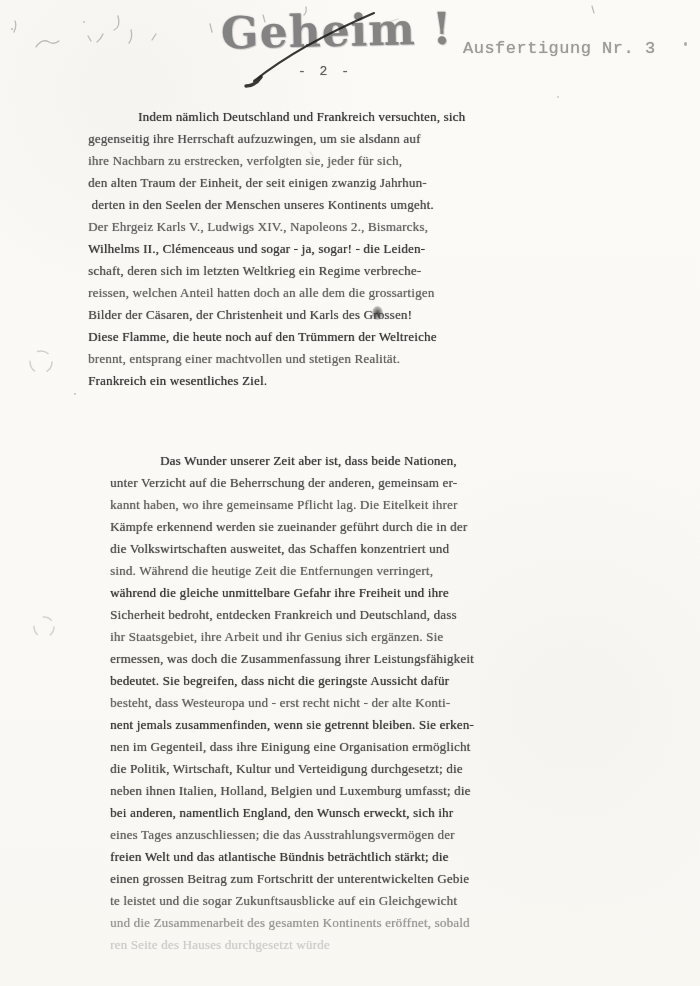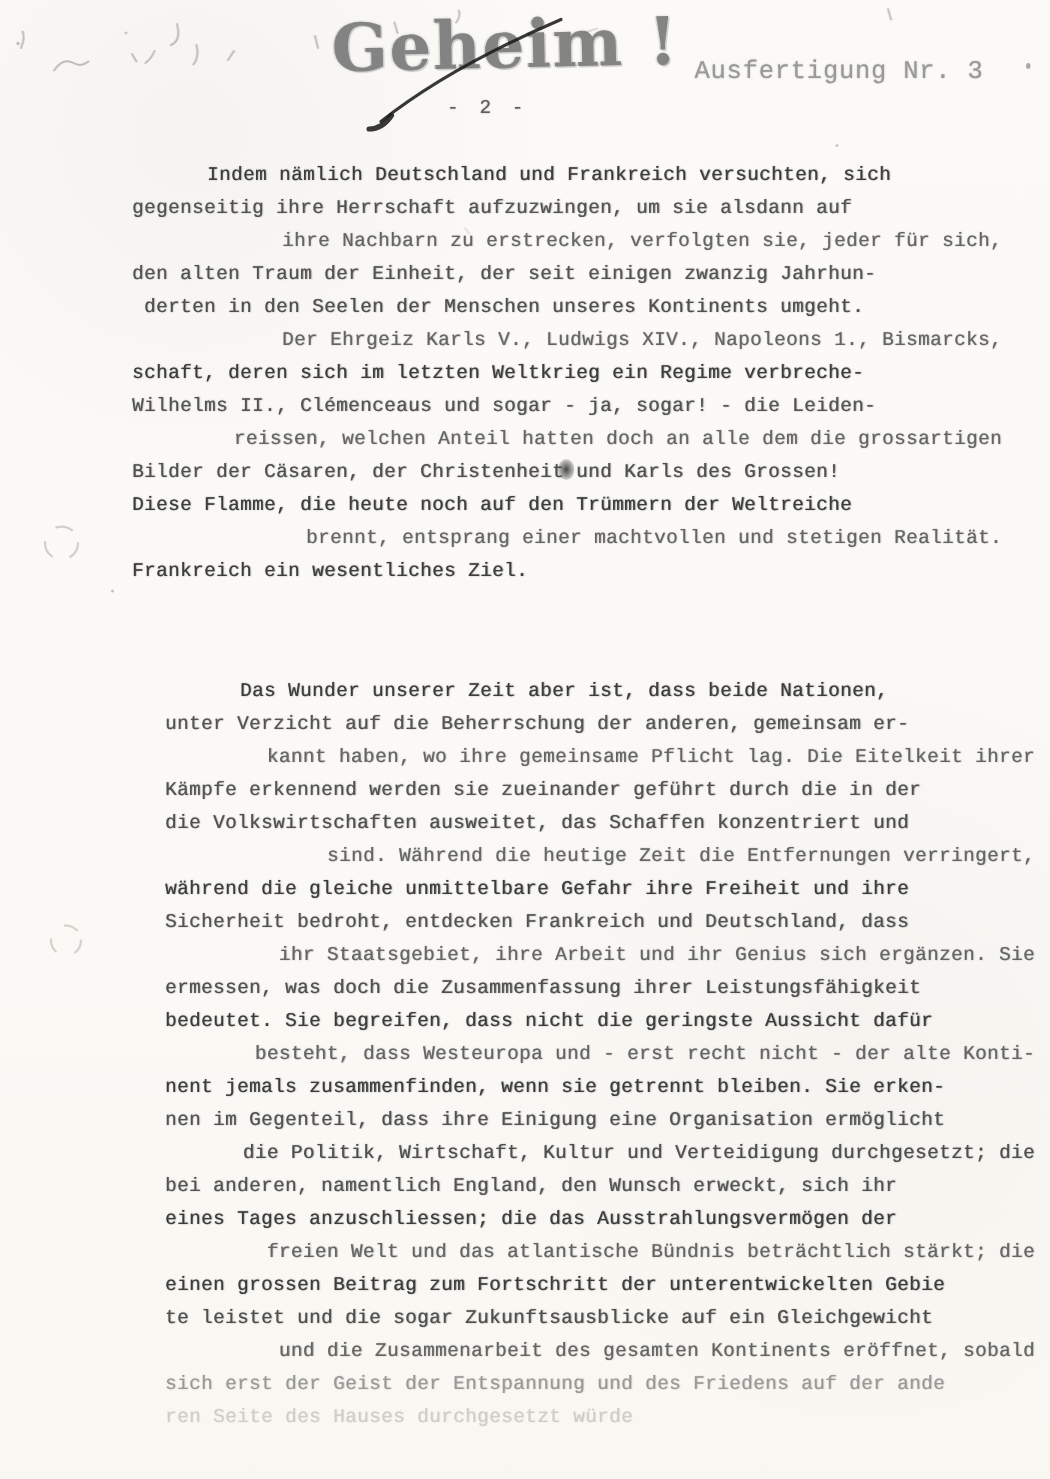--- a/index.html
+++ b/index.html
@@ -44,24 +44,25 @@
 
   
   .para{position:absolute;width:580px;}
   .para-1{left:88px;top:106px;}
   .para-2{left:110px;top:450px;}
   .tline{
     white-space:pre;
     font-size:13px;line-height:22px;height:22px;
     color:#3c3c3c;letter-spacing:.2px;
     text-shadow:.4px 0 .8px rgba(72,72,70,.85);
+    font-family:Liberation Serif, serif;
   }
   .para .tline:first-child{margin-left:50px;}
   .tline:nth-child(2n){opacity:.88;}
-  .tline:nth-child(3n){opacity:.78;text-align:right;}
+  .tline:nth-child(3n){opacity:.78;}
   .tline:nth-child(5n){opacity:.9;}
   .para-2 .tline:nth-last-child(2){opacity:.5;filter:blur(.2px);}
   .para-2 .tline:last-child{opacity:.22;filter:blur(.45px);}
 
   
   .smudge{
     position:absolute;left:372px;top:306px;width:11px;height:14px;
     background:radial-gradient(ellipse at center, rgba(40,40,38,.85) 0%, rgba(40,40,38,.35) 55%, rgba(40,40,38,0) 85%);
     border-radius:50%;
   }
@@ -108,23 +109,23 @@
   <div class="copy-number">Ausfertigung Nr. 3</div>
 
   <div class="page-number">- 2 -</div>
 
   <div class="para para-1">
       <div class="tline">Indem nämlich Deutschland und Frankreich versuchten, sich</div>
       <div class="tline">gegenseitig ihre Herrschaft aufzuzwingen, um sie alsdann auf</div>
       <div class="tline">ihre Nachbarn zu erstrecken, verfolgten sie, jeder für sich,</div>
       <div class="tline">den alten Traum der Einheit, der seit einigen zwanzig Jahrhun-</div>
       <div class="tline"> derten in den Seelen der Menschen unseres Kontinents umgeht.</div>
-      <div class="tline">Der Ehrgeiz Karls V., Ludwigs XIV., Napoleons 1., Bismarcks,</div>
+      <div class="tline">Der Ehrgeiz Karls V., Ludwigs XIV., Napoleons 2., Bismarcks,</div>
+      <div class="tline">Wilhelms II., Clémenceaus und sogar - ja, sogar! - die Leiden-</div>
       <div class="tline">schaft, deren sich im letzten Weltkrieg ein Regime verbreche-</div>
-      <div class="tline">Wilhelms II., Clémenceaus und sogar - ja, sogar! - die Leiden-</div>
       <div class="tline">reissen, welchen Anteil hatten doch an alle dem die grossartigen</div>
       <div class="tline">Bilder der Cäsaren, der Christenheit und Karls des Grossen!</div>
       <div class="tline">Diese Flamme, die heute noch auf den Trümmern der Weltreiche</div>
       <div class="tline">brennt, entsprang einer machtvollen und stetigen Realität.</div>
       <div class="tline">Frankreich ein wesentliches Ziel.</div>
     </div>
 
   <div class="para para-2">
       <div class="tline">Das Wunder unserer Zeit aber ist, dass beide Nationen,</div>
       <div class="tline">unter Verzicht auf die Beherrschung der anderen, gemeinsam er-</div>
@@ -134,27 +135,27 @@
       <div class="tline">sind. Während die heutige Zeit die Entfernungen verringert,</div>
       <div class="tline">während die gleiche unmittelbare Gefahr ihre Freiheit und ihre</div>
       <div class="tline">Sicherheit bedroht, entdecken Frankreich und Deutschland, dass</div>
       <div class="tline">ihr Staatsgebiet, ihre Arbeit und ihr Genius sich ergänzen. Sie</div>
       <div class="tline">ermessen, was doch die Zusammenfassung ihrer Leistungsfähigkeit</div>
       <div class="tline">bedeutet. Sie begreifen, dass nicht die geringste Aussicht dafür</div>
       <div class="tline">besteht, dass Westeuropa und - erst recht nicht - der alte Konti-</div>
       <div class="tline">nent jemals zusammenfinden, wenn sie getrennt bleiben. Sie erken-</div>
       <div class="tline">nen im Gegenteil, dass ihre Einigung eine Organisation ermöglicht</div>
       <div class="tline">die Politik, Wirtschaft, Kultur und Verteidigung durchgesetzt; die</div>
+      <div class="tline">neben ihnen Italien, Holland, Belgien und Luxemburg umfasst; die</div>
       <div class="tline">bei anderen, namentlich England, den Wunsch erweckt, sich ihr</div>
       <div class="tline">eines Tages anzuschliessen; die das Ausstrahlungsvermögen der</div>
       <div class="tline">freien Welt und das atlantische Bündnis beträchtlich stärkt; die</div>
       <div class="tline">einen grossen Beitrag zum Fortschritt der unterentwickelten Gebie</div>
       <div class="tline">te leistet und die sogar Zukunftsausblicke auf ein Gleichgewicht</div>
       <div class="tline">und die Zusammenarbeit des gesamten Kontinents eröffnet, sobald</div>
-      <div class="tline">sich erst der Geist der Entspannung und des Friedens auf der ande</div>
       <div class="tline">ren Seite des Hauses durchgesetzt würde</div>
     </div>
 
   <div class="smudge"></div>
 
   <div class="speck" style="left:684px;top:42px;width:3px;height:4px;opacity:.5;"></div>
   <div class="speck" style="left:74px;top:393px;width:2px;height:2px;opacity:.35;"></div>
   <div class="speck" style="left:557px;top:96px;width:2px;height:2px;opacity:.3;"></div>
 </div>
 

